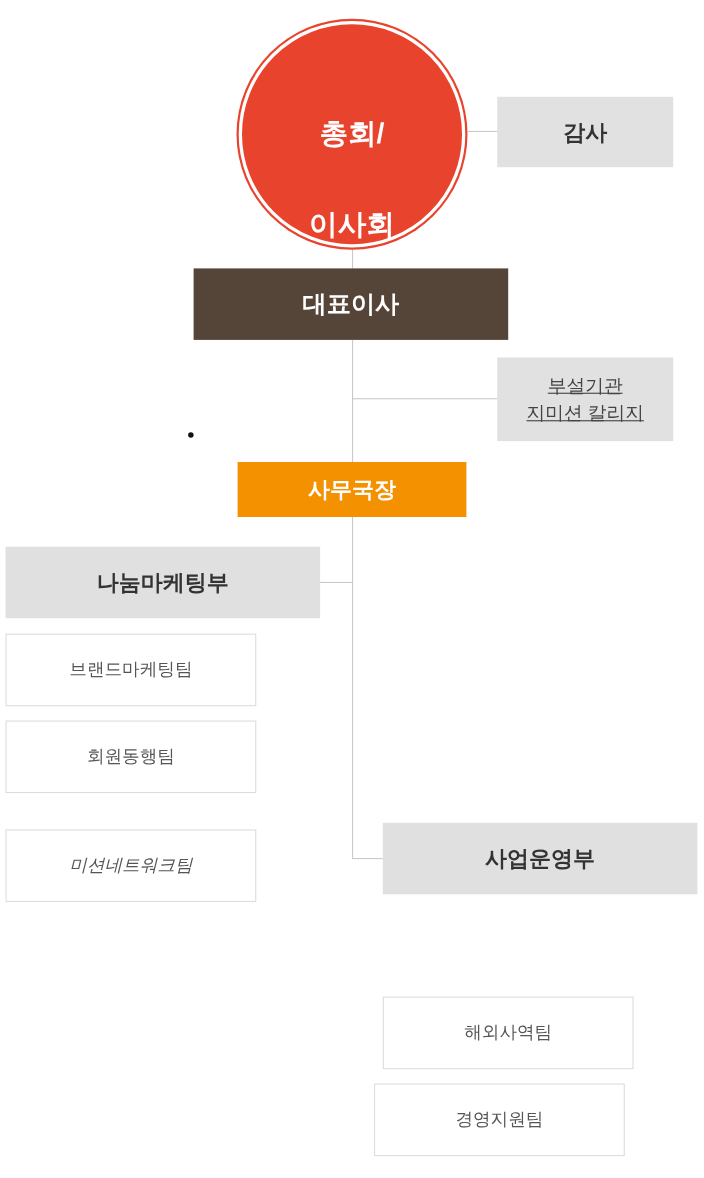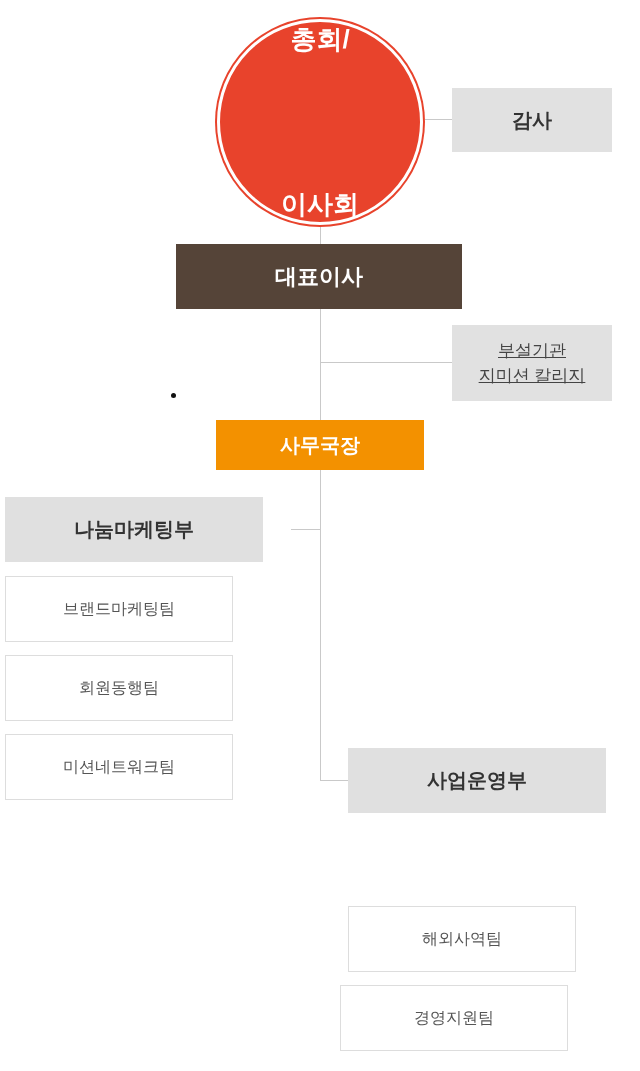--- a/index.html
+++ b/index.html
@@ -29,26 +29,27 @@
     position: absolute;
     left: 217px; top: 19px;
     width: 206px; height: 206px;
     background: #e8432c;
     border: 3px solid #ffffff;
     box-shadow: 0 0 0 2px #e8432c;
     border-radius: 50%;
     display: flex;
     flex-direction: column;
     align-items: center;
-    justify-content: space-between;
+    justify-content: flex-end;
     color: #ffffff;
     font-size: 26px;
     font-weight: bold;
     line-height: 1.35;
     text-align: center;
+    gap: 48px;
   }
 
   .box {
     position: absolute;
     display: flex;
     flex-direction: column;
     align-items: center;
     justify-content: center;
     text-align: center;
   }
@@ -68,34 +69,34 @@
     font-size: 17px; line-height: 1.5; text-decoration: underline;
   }
   .box-sg {
     left: 216px; top: 420px; width: 208px; height: 50px;
     background: #f39100; color: #ffffff;
     font-size: 20px; font-weight: bold;
   }
   .dept-header {
     background: #e0e0e0; color: #333333;
     font-size: 20px; font-weight: bold;
-    height: 65px; width: 258px;
+    height: 65px; width: 286px;
   }
   .dept-marketing  { left: 5px;   top: 497px; }
   .dept-operations { left: 348px; top: 748px; font-family: Liberation Serif, serif; }
   .team {
     background: #ffffff;
     border: 1px solid #dddddd;
     color: #555555;
     font-size: 16px;
     width: 228px; height: 66px;
   }
   .team-m0 { left: 5px;   top: 576px; }
   .team-m1 { left: 5px;   top: 655px; }
-  .team-m2 { left: 5px;   top: 734px; }
+  .team-m2 { left: 5px;   top: 754px; font-style: italic; }
   .team-o0 { left: 348px; top: 828px; }
   .team-o1 { left: 348px; top: 906px; }
   .team-o2 { left: 340px; top: 985px; }
 
   
   .dot {
     position: absolute;
     left: 171px; top: 393px;
     width: 5px; height: 5px;
     border-radius: 50%;

